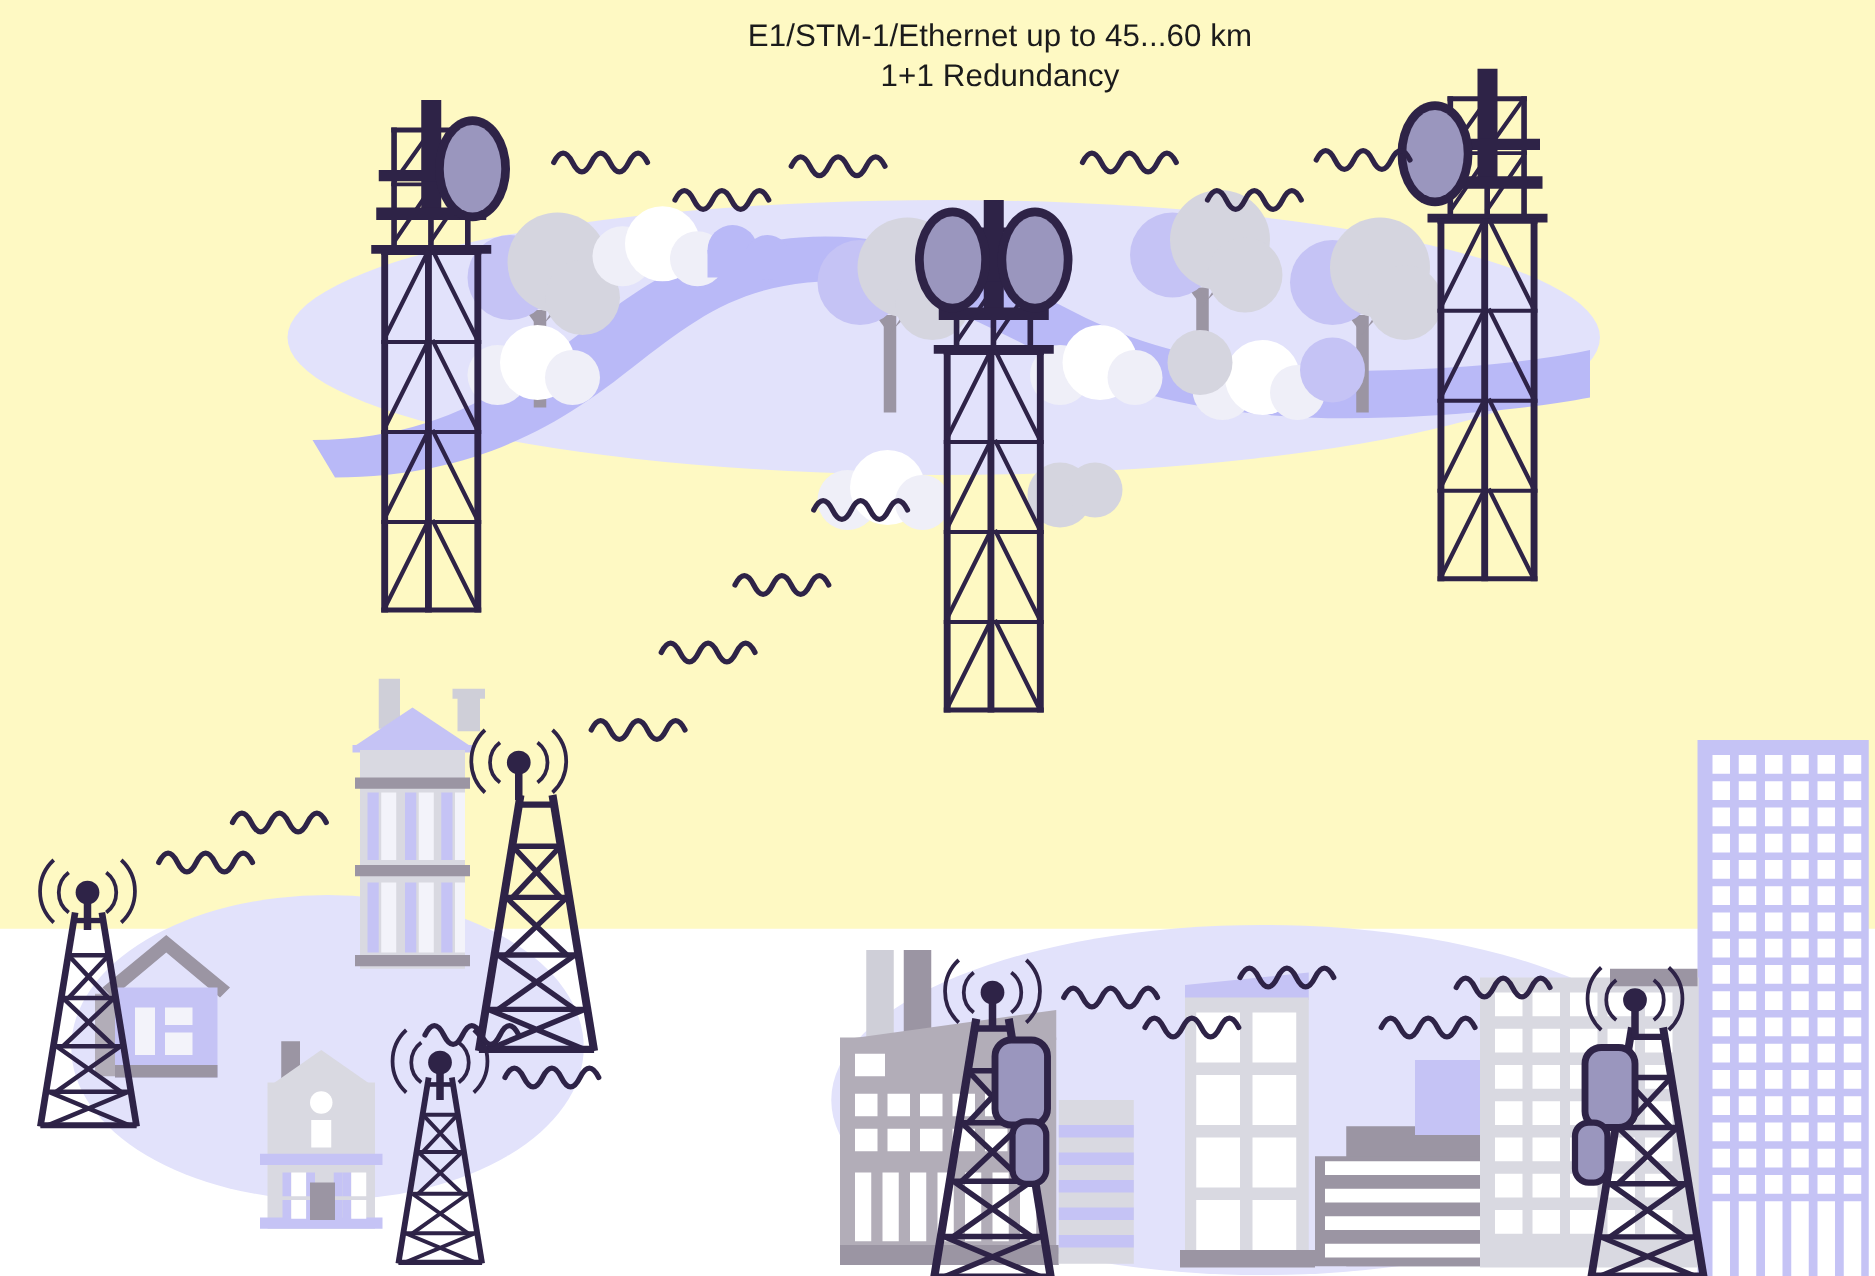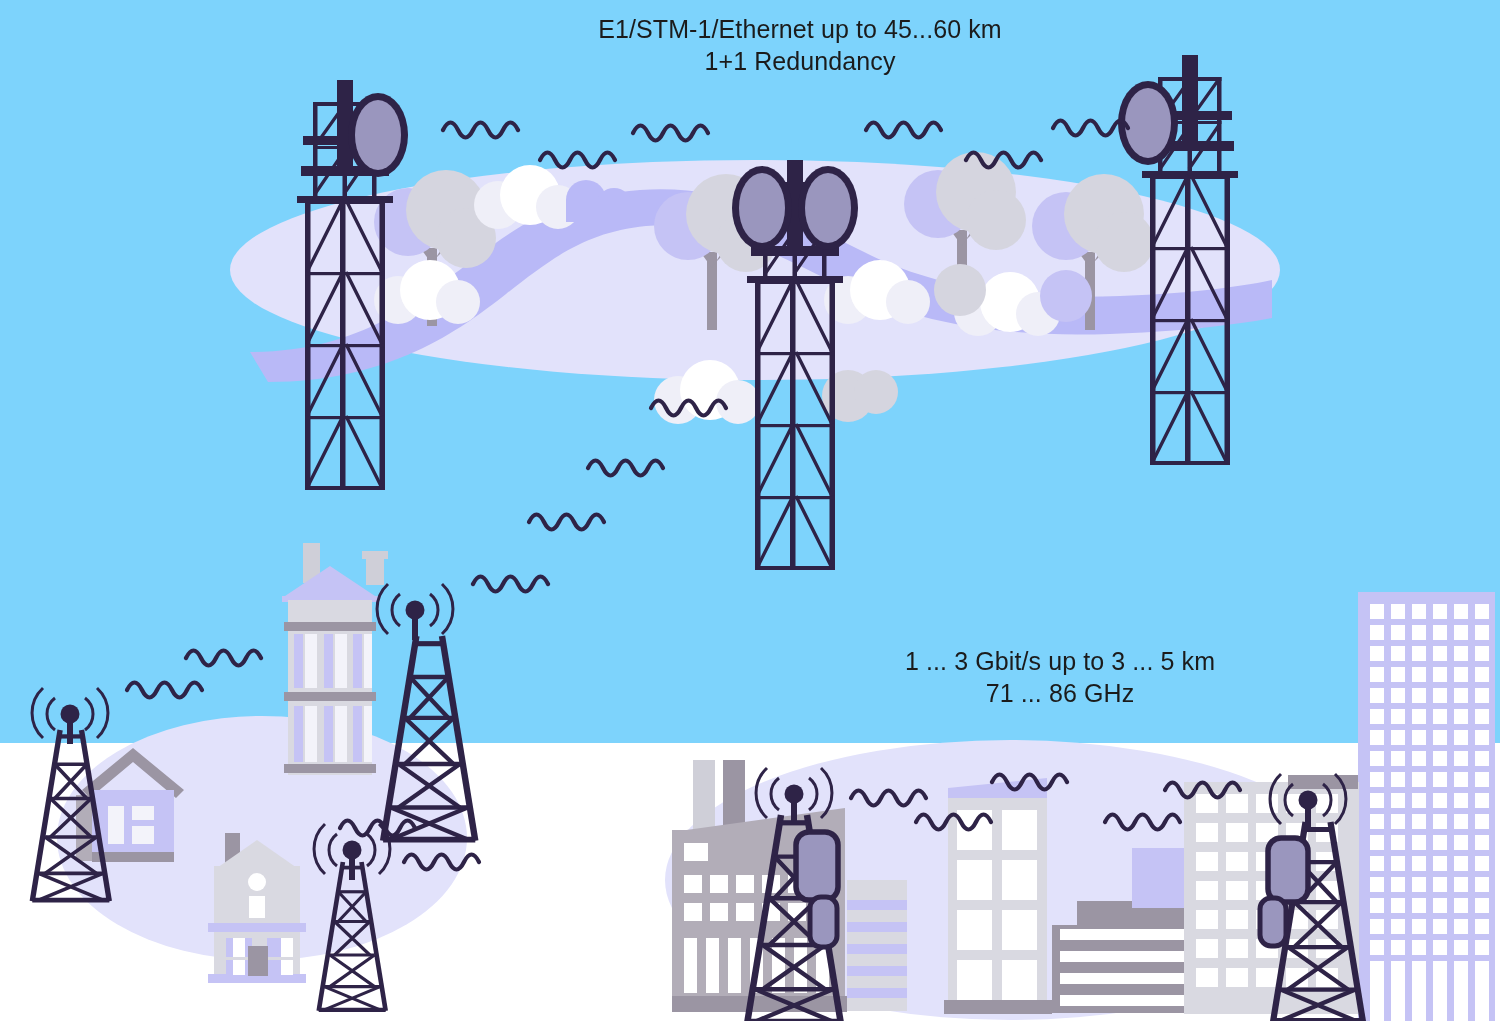--- a/index.html
+++ b/index.html
@@ -11,21 +11,21 @@
     width: 1500px;
     height: 1021px;
     font-family: "Liberation Sans", sans-serif;
     overflow: hidden;
     position: relative;
   }
   #stage {
     position: relative;
     width: 1500px;
     height: 743px;
-    background: #7dd3fc;
+    background: #fef9c3;
   }
   #scene {
     position: absolute;
     inset: 0;
     width: 1500px;
     height: 1021px;
     display: block;
   }
   .caption {
     position: absolute;
@@ -646,16 +646,14 @@
         <use href="#wave3" x="1105" y="822"></use>
         <use href="#wave3" x="1165" y="790"></use>
       </g>
     </g>
   </svg>
 
   <div class="caption" id="caption-backhaul">E1/STM-1/Ethernet up to 45...60 km
 1+1 Redundancy</div>
 
 
-  <div class="caption" id="caption-mmwave">1 ... 3 Gbit/s up to 3 ... 5 km
-71 ... 86 GHz</div>
 
 </div>
 
 </body></html>

